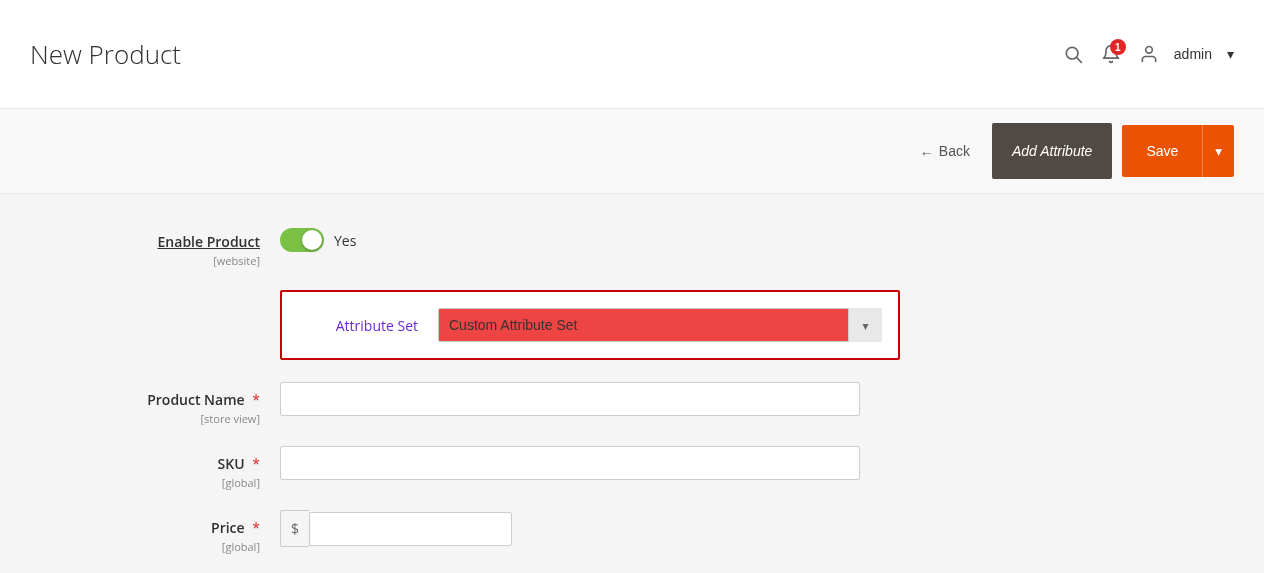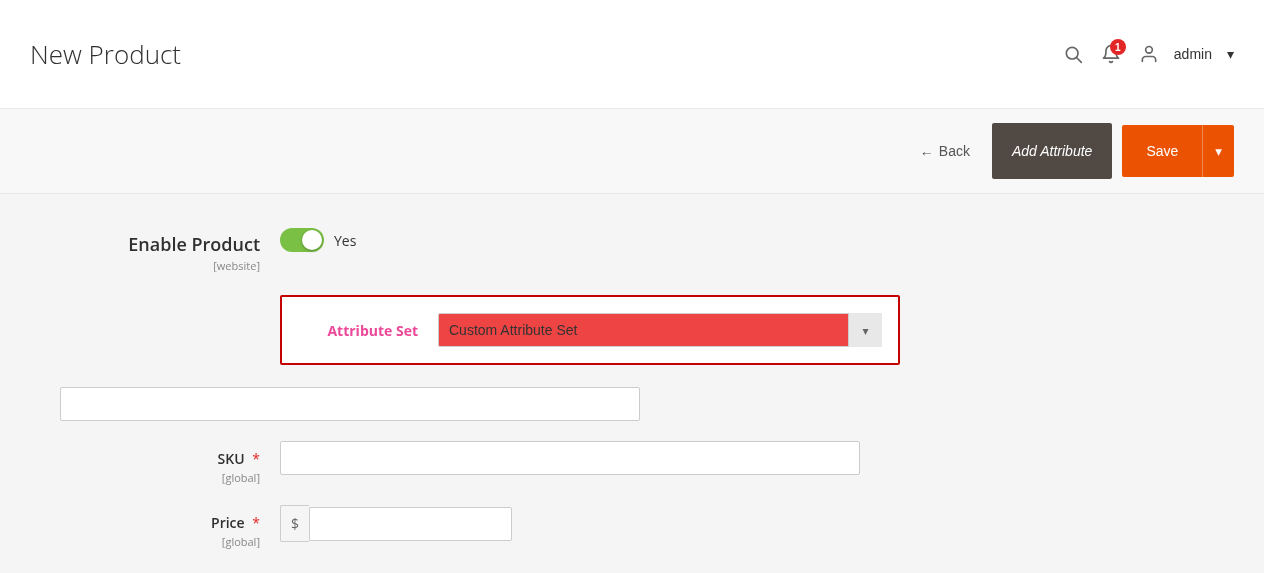--- a/index.html
+++ b/index.html
@@ -143,23 +143,24 @@
       margin-bottom: 22px;
     }
     .form-label-col {
       width: 220px;
       text-align: right;
       padding-right: 20px;
       padding-top: 8px;
       flex-shrink: 0;
     }
     .form-label {
-      font-size: 18px;
+      font-size: 14px;
       font-weight: 600;
       color: #303030;
+      text-decoration: underline;
     }
     .form-label-sub {
       font-size: 11px;
       color: #888;
       display: block;
       margin-top: 2px;
     }
     .form-control-col {
       flex: 1;
       max-width: 580px;
@@ -207,22 +208,22 @@
       border-radius: 2px;
       padding: 16px;
       display: flex;
       align-items: center;
       gap: 20px;
       background: #fff;
       max-width: 620px;
     }
     .attribute-set-label {
       font-size: 14px;
-      font-weight: 700;
-      color: #ec4899;
+      font-weight: 400;
+      color: #6d28d9;
       white-space: nowrap;
       width: 120px;
       text-align: right;
       flex-shrink: 0;
     }
     .attribute-set-select-wrapper {
       position: relative;
       flex: 1;
     }
     .attribute-set-select {
@@ -388,20 +389,25 @@
                 <option>Default</option>
                 <option>Simple Product</option>
               </select>
               <div class="select-arrow">▾</div>
             </div>
           </div>
         </div>
       </div>
 
       <div class="field-row">
+        <div class="field-label-col">
+          <span class="field-label">Product Name</span>
+          <span class="required-star">*</span>
+          <span class="field-label-sub">[store view]</span>
+        </div>
         <div>
           <input type="text" class="field-input" placeholder="" style="">
         </div>
       </div>
 
       <div class="field-row">
         <div class="field-label-col">
           <span class="field-label">SKU</span>
           <span class="required-star">*</span>
           <span class="field-label-sub">[global]</span>

